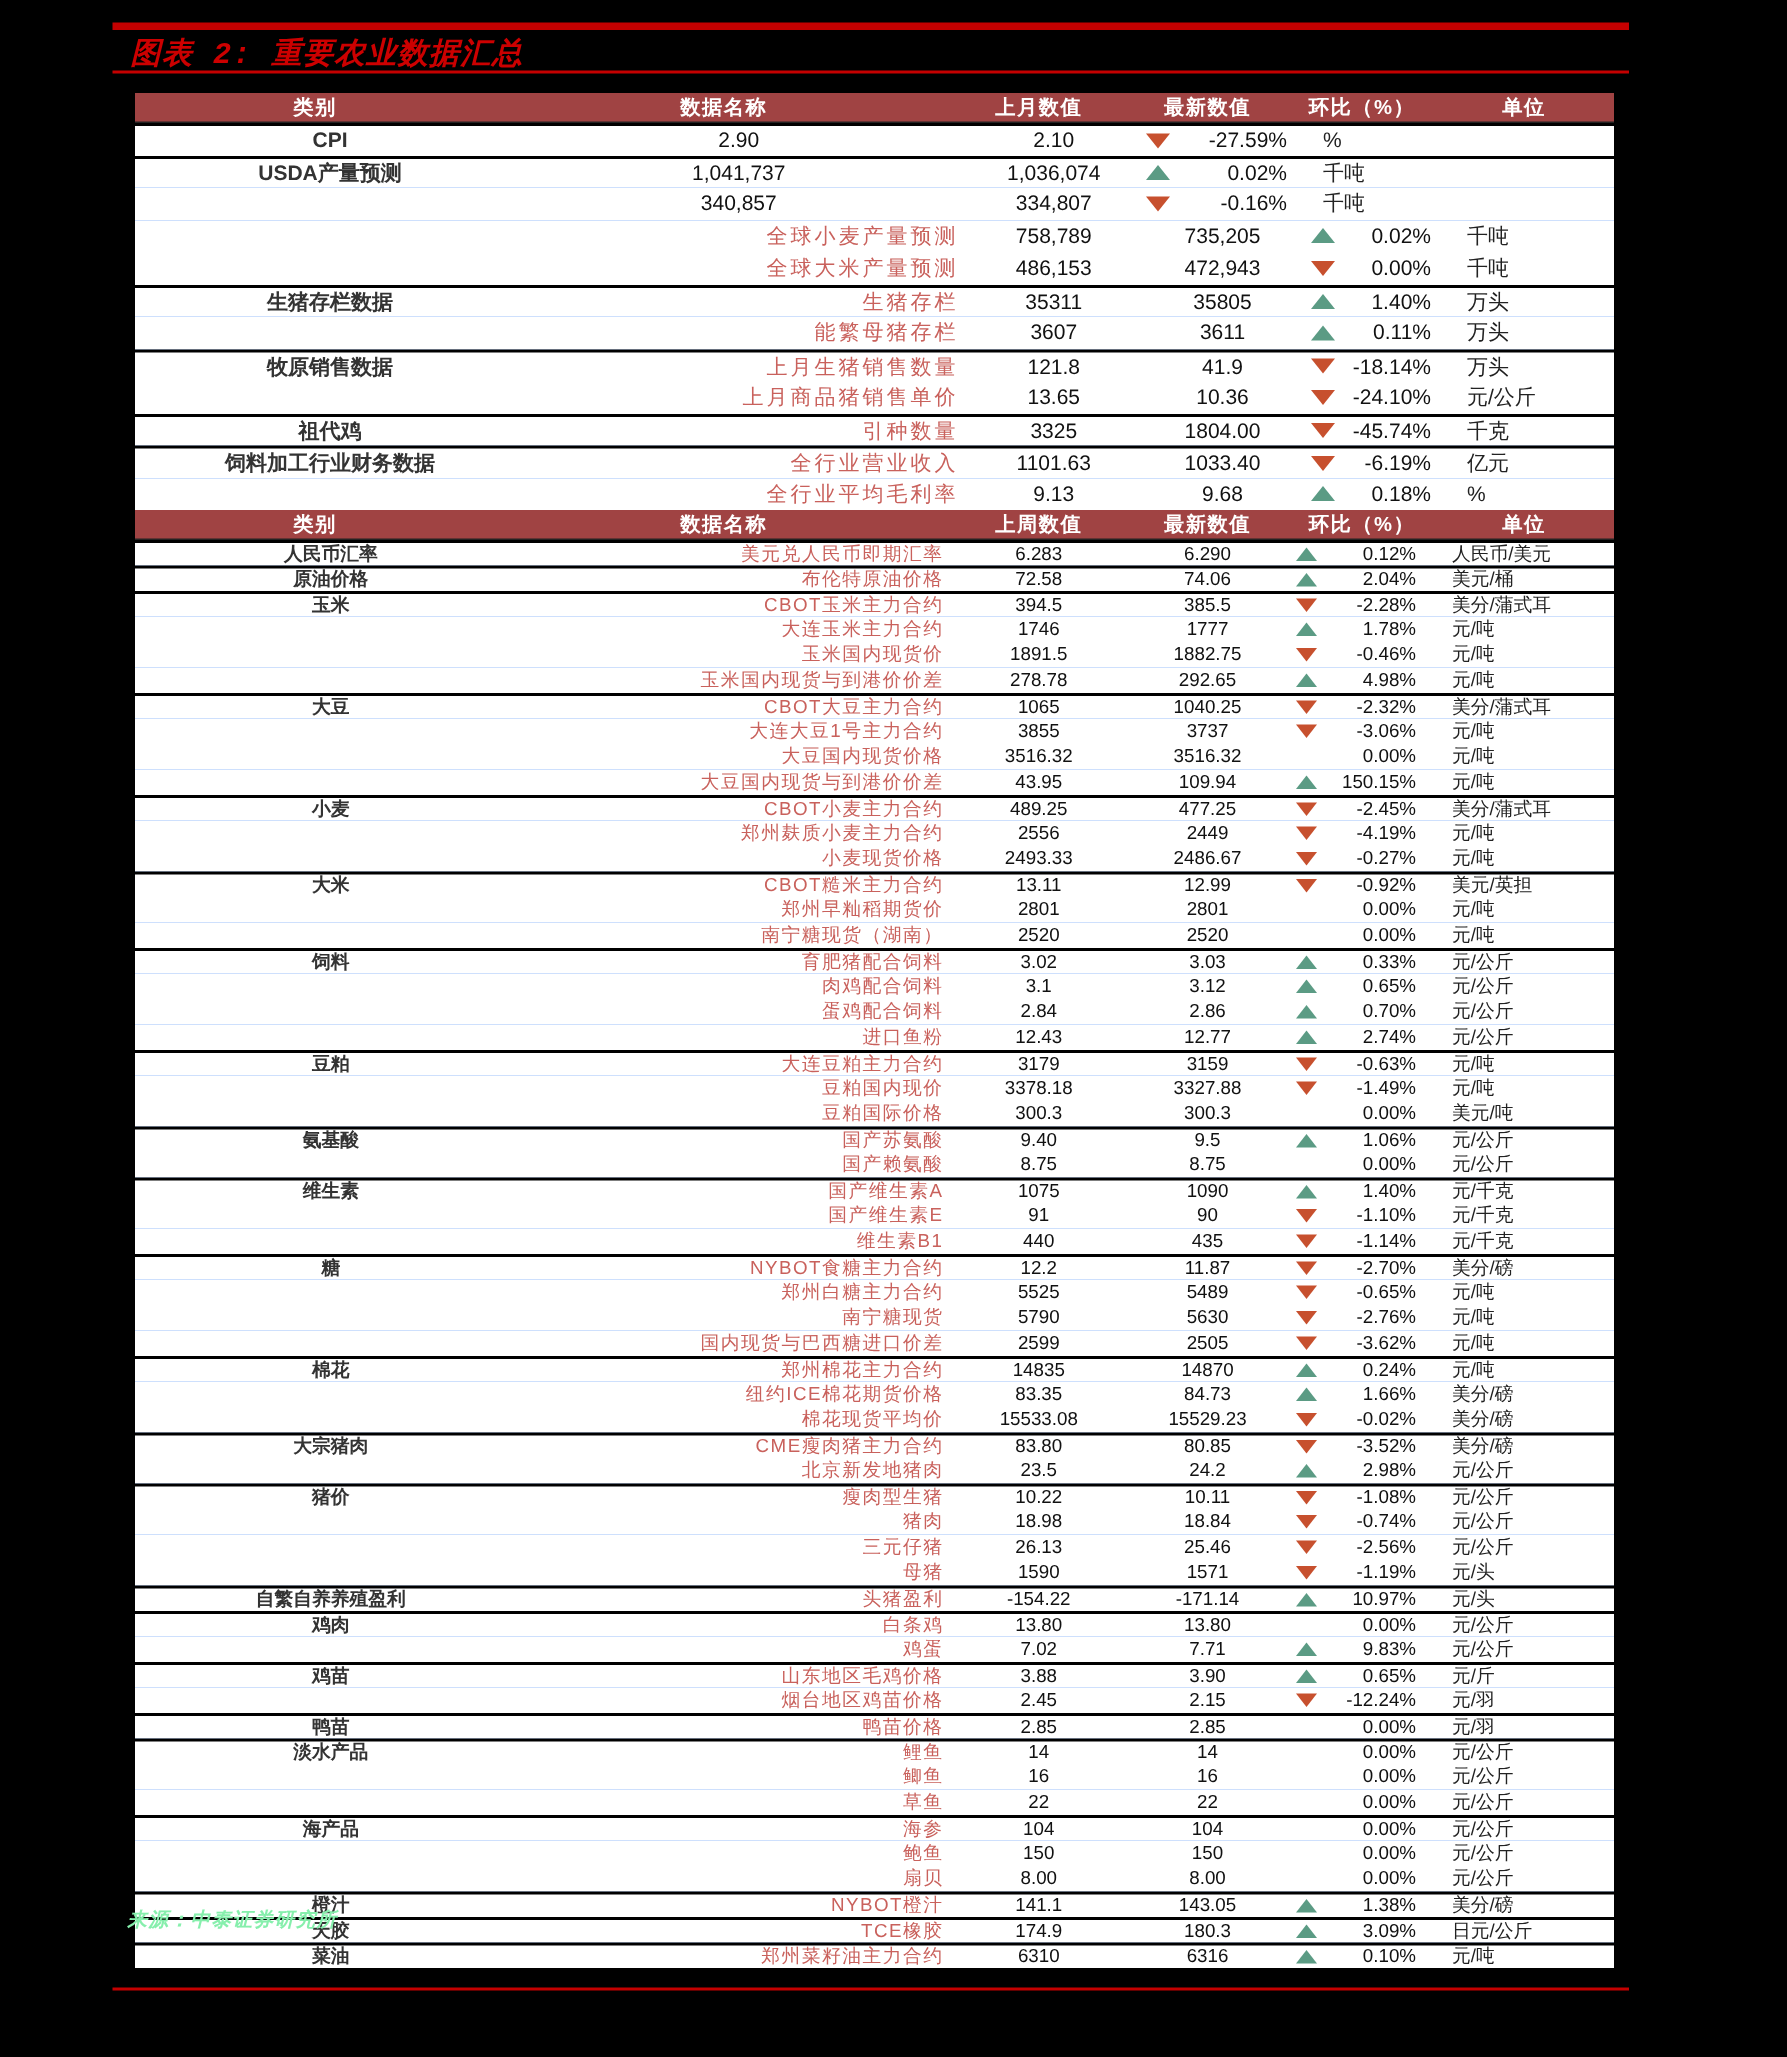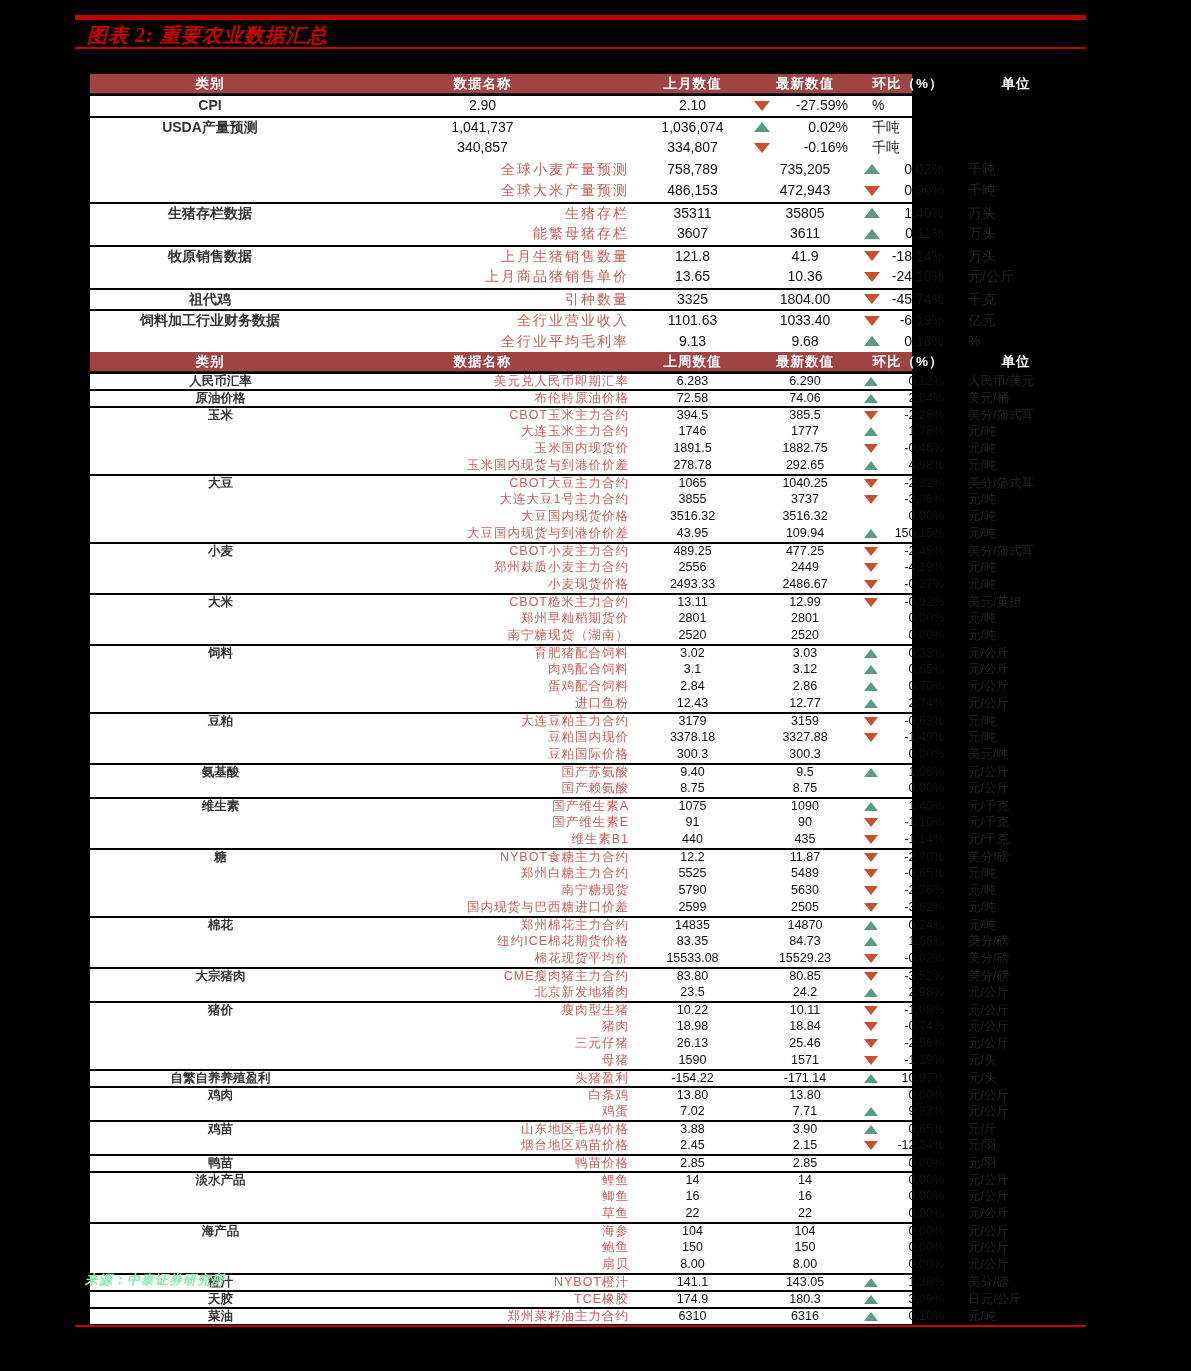--- a/index.html
+++ b/index.html
@@ -7,45 +7,45 @@
     width:1191px;height:1371px;position:relative;
     background:#000;overflow:hidden;
     font-family:"Liberation Sans",sans-serif;
   }
   .rule{position:absolute;left:75px;width:1011px;background:#c40000;}
   .rule-top{top:15px;height:5px;}
   .rule-title{top:47px;height:2px;}
   .rule-footer{top:1325px;height:2px;}
   .doc-title{
     position:absolute;left:87px;top:22px;
-    font-family:Liberation Serif, serif;font-style:italic;font-weight:bold;
+    font-family:Liberation Mono, monospace;font-style:italic;font-weight:bold;
     font-size:20px;color:#cc0000;letter-spacing:1px;white-space:nowrap;
   }
   .doc-source{
     position:absolute;left:85px;top:1271px;
     font-family:"Liberation Serif",serif;font-style:italic;font-weight:bold;
     font-size:13px;color:#86efac;letter-spacing:1px;
   }
   .table-wrap{
-    position:absolute;left:90px;top:74px;width:822px;background:#3b82f6;
+    position:absolute;left:90px;top:62px;width:986px;background:#3b82f6;
     border-bottom:2px solid #000;
   }
   .hrow,.row{
     display:grid;box-sizing:border-box;
     grid-template-columns:240px 305px 115px 110px 96px 120px;
     align-items:center;
   }
   .hrow{
     height:20px;line-height:20px;background:#a04343;color:#fff;
     font-weight:bold;font-size:13.5px;border-bottom:1px solid #222;
   }
   .hrow .hcell{text-align:center;letter-spacing:1px;}
   .row{background:#fff;}
   .row.g{border-top:2px solid #000;}
-  .row.s1{height:21.5px;line-height:21.5px;font-size:14px;}
+  .row.s1{height:21.5px;line-height:21.5px;font-size:14px;padding-left:10px;}
   .row.s2{height:17px;line-height:17px;font-size:12.5px;}
   .cell{box-sizing:border-box;white-space:nowrap;overflow:hidden;}
   .cell.cat{text-align:center;font-weight:bold;color:#333;}
   .row.s2 .cell.cat{font-size:12.5px;padding-left:21px;}
   .cell.name{text-align:right;padding-right:6px;color:#c9615c;letter-spacing:2px;}
   .row.s2 .cell.name{letter-spacing:1px;}
   .cell.num{text-align:center;color:#111;}
   .cell.chg{display:flex;align-items:center;padding-left:4px;padding-right:12px;}
   .cell.chg .pct{flex:1;text-align:right;color:#111;}
   .cell.unit{text-align:left;padding-left:12px;color:#222;}

